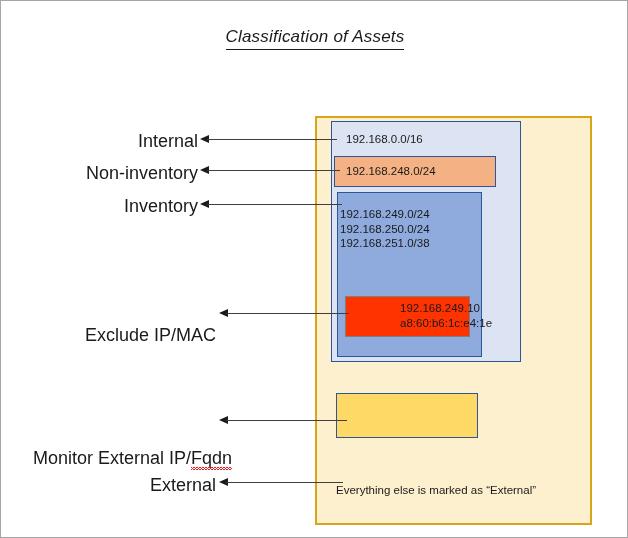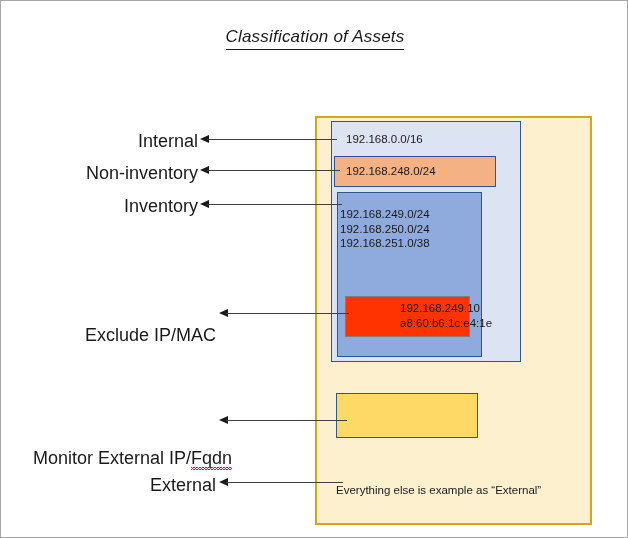--- a/index.html
+++ b/index.html
@@ -176,21 +176,21 @@
 
   <div id="monitor-box" class="box"></div>
 
   <div id="t-internal" class="boxtext">192.168.0.0/16</div>
   <div id="t-noninventory" class="boxtext">192.168.248.0/24</div>
   <div id="t-inventory" class="boxtext">192.168.249.0/24
 192.168.250.0/24
 192.168.251.0/38</div>
   <div id="t-exclude" class="boxtext">192.168.249.10
 a8:60:b6:1c:e4:1e</div>
-  <div id="t-external-note" class="boxtext">Everything else is example as “External”</div>
+  <div id="t-external-note" class="boxtext">Everything else is marked as “External”</div>
 
   <div id="l-internal" class="calloutlabel">Internal</div>
   <div id="l-noninventory" class="calloutlabel">Non-inventory</div>
   <div id="l-inventory" class="calloutlabel">Inventory</div>
   <div id="l-exclude" class="calloutlabel">Exclude IP/MAC</div>
   <div id="l-monitor" class="calloutlabel"><span>Monitor External IP/</span><span class="squiggle">Fqdn</span></div>
   <div id="l-external" class="calloutlabel">External</div>
 
   <div id="a-internal" class="arrow">
     <span class="head"></span>

